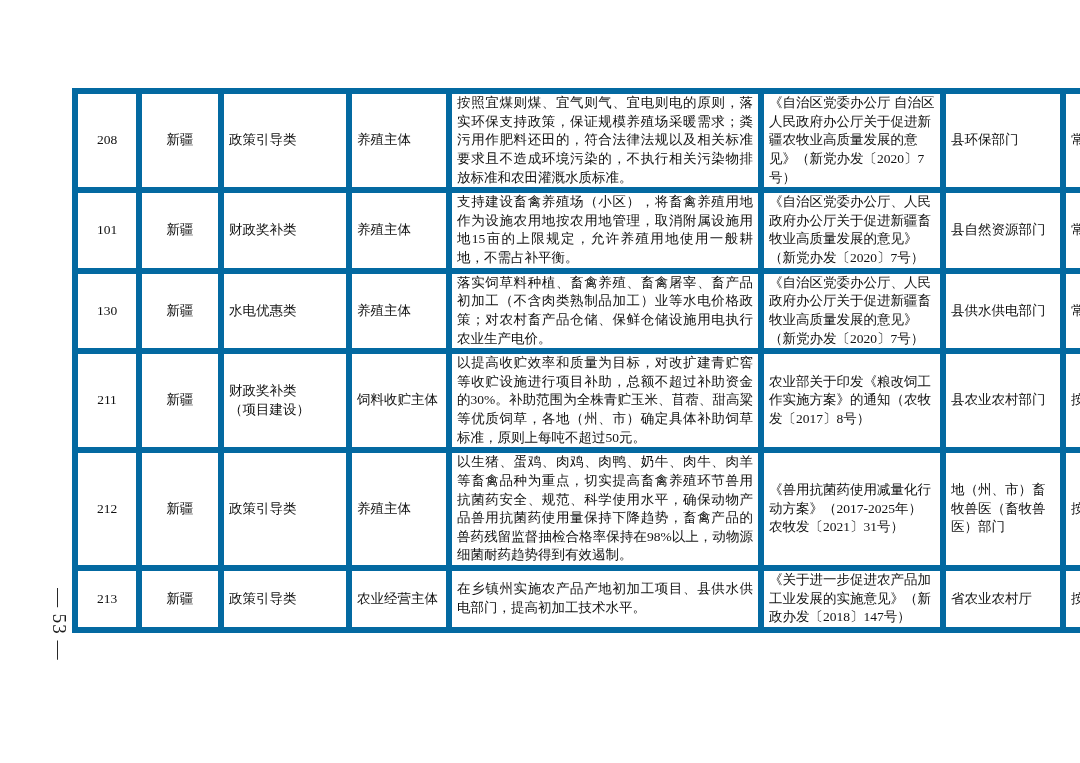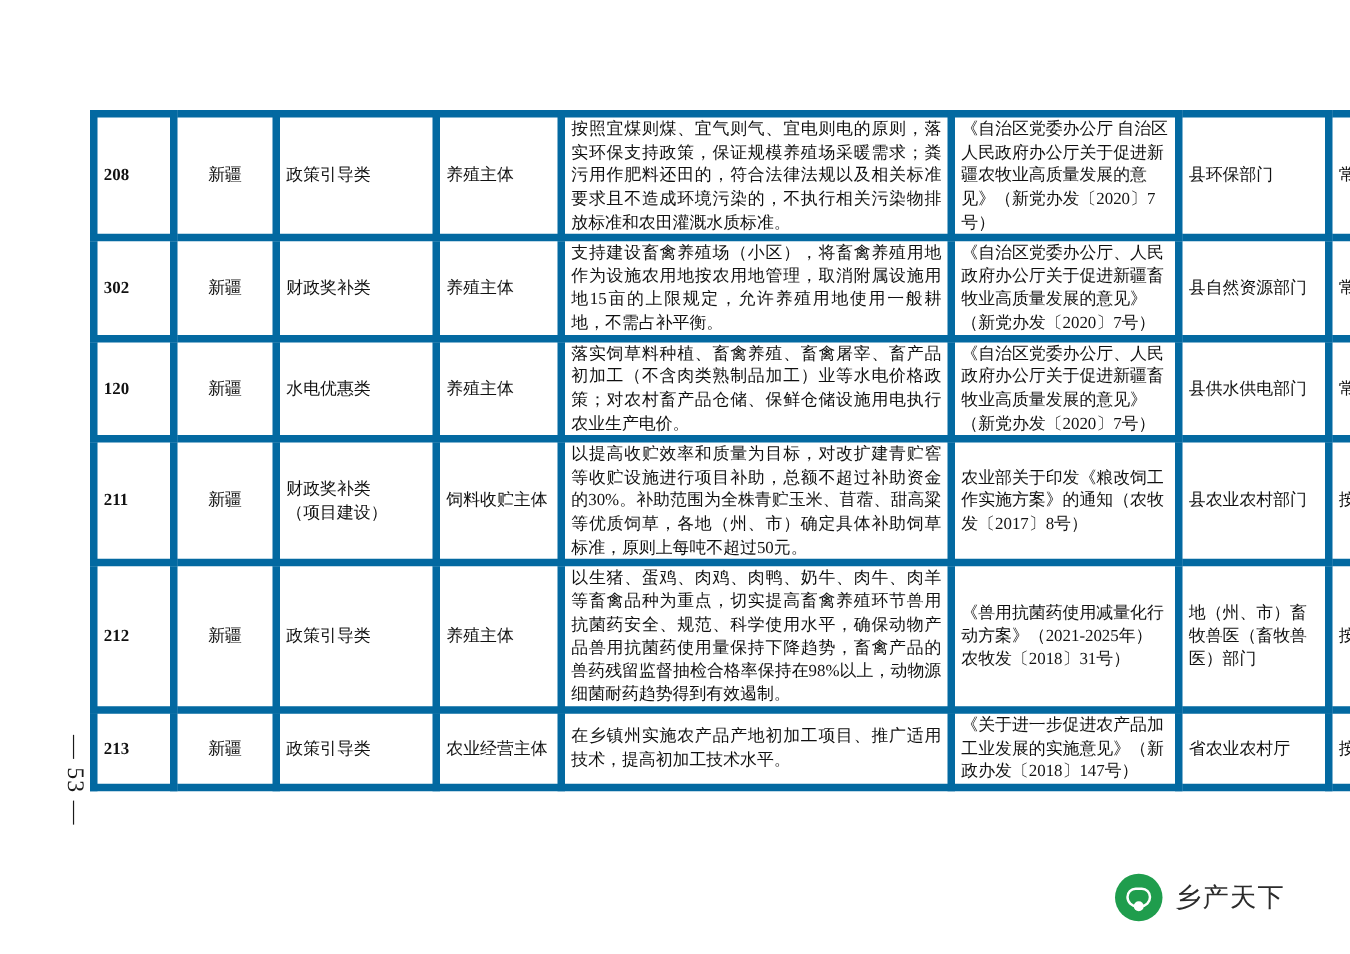--- a/index.html
+++ b/index.html
@@ -33,22 +33,22 @@
   table.policy-table td {
     border: 6px solid #0369a1;
     vertical-align: middle;
     padding: 0 5px;
     font-size: 13.5px;
     line-height: 1.38;
     word-break: break-all;
   }
   td.col-no {
     width: 48px;
-    font-size: 14px;
-    font-weight: bold;
+    text-align: center;
+    font-size: 14px;
   }
   td.col-region {
     width: 66px;
     text-align: center;
     font-size: 14px;
   }
   td.col-type {
     width: 112px;
     text-align: left;
     font-size: 14px;
@@ -147,31 +147,31 @@
         <td class="col-no">208</td>
         <td class="col-region">新疆</td>
         <td class="col-type cell-multiline">政策引导类</td>
         <td class="col-subject">养殖主体</td>
         <td class="col-content">按照宜煤则煤、宜气则气、宜电则电的原则，落实环保支持政策，保证规模养殖场采暖需求；粪污用作肥料还田的，符合法律法规以及相关标准要求且不造成环境污染的，不执行相关污染物排放标准和农田灌溉水质标准。</td>
         <td class="col-basis">《自治区党委办公厅 自治区人民政府办公厅关于促进新疆农牧业高质量发展的意见》（新党办发〔2020〕7号）</td>
         <td class="col-dept">县环保部门</td>
         <td class="col-time">常年可办理</td>
       </tr>
       <tr>
-        <td class="col-no">302</td>
+        <td class="col-no">101</td>
         <td class="col-region">新疆</td>
         <td class="col-type cell-multiline">财政奖补类</td>
         <td class="col-subject">养殖主体</td>
         <td class="col-content">支持建设畜禽养殖场（小区），将畜禽养殖用地作为设施农用地按农用地管理，取消附属设施用地15亩的上限规定，允许养殖用地使用一般耕地，不需占补平衡。</td>
         <td class="col-basis">《自治区党委办公厅、人民政府办公厅关于促进新疆畜牧业高质量发展的意见》（新党办发〔2020〕7号）</td>
         <td class="col-dept">县自然资源部门</td>
         <td class="col-time">常年可办理</td>
       </tr>
       <tr>
-        <td class="col-no">120</td>
+        <td class="col-no">130</td>
         <td class="col-region">新疆</td>
         <td class="col-type cell-multiline">水电优惠类</td>
         <td class="col-subject">养殖主体</td>
         <td class="col-content">落实饲草料种植、畜禽养殖、畜禽屠宰、畜产品初加工（不含肉类熟制品加工）业等水电价格政策；对农村畜产品仓储、保鲜仓储设施用电执行农业生产电价。</td>
         <td class="col-basis">《自治区党委办公厅、人民政府办公厅关于促进新疆畜牧业高质量发展的意见》（新党办发〔2020〕7号）</td>
         <td class="col-dept">县供水供电部门</td>
         <td class="col-time">常年可办理</td>
       </tr>
       <tr>
         <td class="col-no">211</td>
@@ -183,37 +183,33 @@
         <td class="col-basis">农业部关于印发《粮改饲工作实施方案》的通知（农牧发〔2017〕8号）</td>
         <td class="col-dept">县农业农村部门</td>
         <td class="col-time">按通知时间办理</td>
       </tr>
       <tr>
         <td class="col-no">212</td>
         <td class="col-region">新疆</td>
         <td class="col-type cell-multiline">政策引导类</td>
         <td class="col-subject">养殖主体</td>
         <td class="col-content">以生猪、蛋鸡、肉鸡、肉鸭、奶牛、肉牛、肉羊等畜禽品种为重点，切实提高畜禽养殖环节兽用抗菌药安全、规范、科学使用水平，确保动物产品兽用抗菌药使用量保持下降趋势，畜禽产品的兽药残留监督抽检合格率保持在98%以上，动物源细菌耐药趋势得到有效遏制。</td>
-        <td class="col-basis">《兽用抗菌药使用减量化行动方案》（2021-2025年）农牧发〔2018〕31号）</td>
+        <td class="col-basis">《兽用抗菌药使用减量化行动方案》（2017-2025年）农牧发〔2021〕31号）</td>
         <td class="col-dept">地（州、市）畜牧兽医（畜牧兽医）部门</td>
         <td class="col-time">按通知时间办理</td>
       </tr>
       <tr>
         <td class="col-no">213</td>
         <td class="col-region">新疆</td>
         <td class="col-type cell-multiline">政策引导类</td>
         <td class="col-subject">农业经营主体</td>
-        <td class="col-content">在乡镇州实施农产品产地初加工项目、推广适用技术，提高初加工技术水平。</td>
+        <td class="col-content">在乡镇州实施农产品产地初加工项目、县供水供电部门，提高初加工技术水平。</td>
         <td class="col-basis">《关于进一步促进农产品加工业发展的实施意见》（新政办发〔2018〕147号）</td>
         <td class="col-dept">省农业农村厅</td>
         <td class="col-time">按通知时间办理</td>
       </tr>
     </tbody>
   </table>
 
   <div class="page-number">— 53 —</div>
 
-  <div class="footer-brand">
-    <div class="brand-logo"></div>
-    <div class="brand-text">乡产天下</div>
-  </div>
 
 </div>
 
 </body></html>

